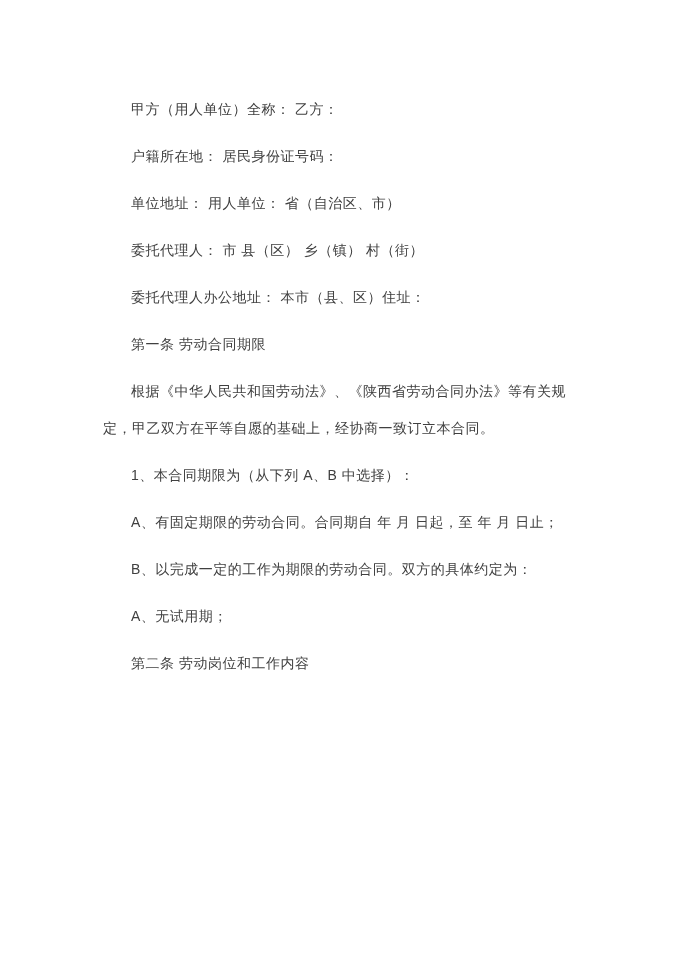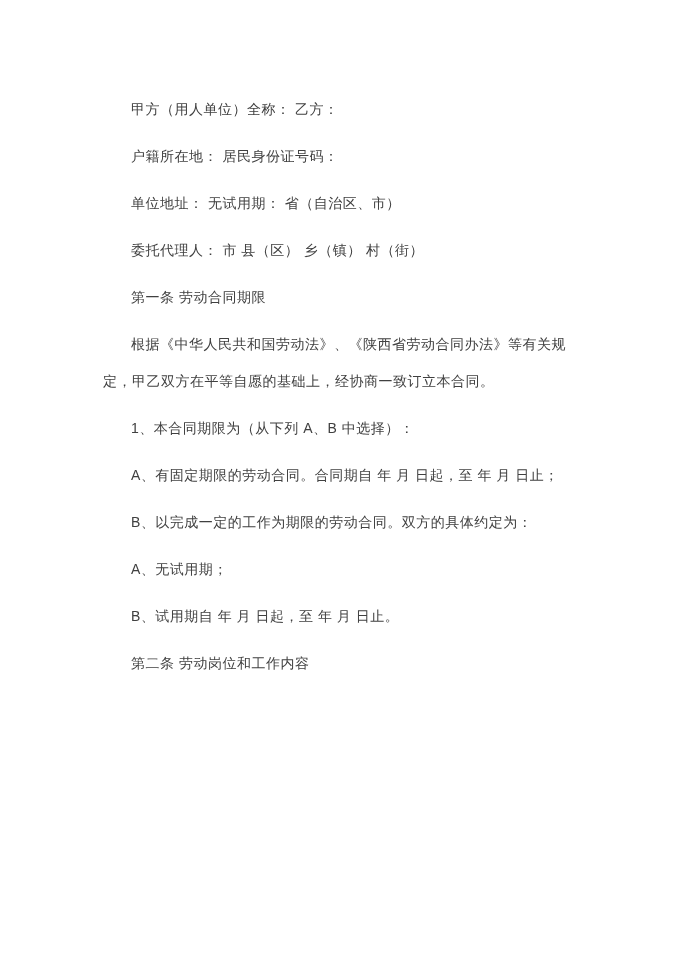--- a/index.html
+++ b/index.html
@@ -39,24 +39,24 @@
       word-break: break-all;
     }
   </style>
 </head>
 <body>
 
 <div class="page">
   <div class="doc">
     <p>甲方（用人单位）全称： 乙方：</p>
     <p>户籍所在地： 居民身份证号码：</p>
-    <p>单位地址： 无试用期： 省（自治区、市）</p>
+    <p>单位地址： 用人单位： 省（自治区、市）</p>
     <p>委托代理人： 市 县（区） 乡（镇） 村（街）</p>
+    <p>委托代理人办公地址： 本市（县、区）住址：</p>
     <p>第一条 劳动合同期限</p>
     <p>根据《中华人民共和国劳动法》、《陕西省劳动合同办法》等有关规定，甲乙双方在平等自愿的基础上，经协商一致订立本合同。</p>
     <p>1、本合同期限为（从下列 A、B 中选择）：</p>
     <p>A、有固定期限的劳动合同。合同期自 年 月 日起，至 年 月 日止；</p>
     <p>B、以完成一定的工作为期限的劳动合同。双方的具体约定为：</p>
     <p>A、无试用期；</p>
-    <p>B、试用期自 年 月 日起，至 年 月 日止。</p>
     <p>第二条 劳动岗位和工作内容</p>
   </div>
 </div>
 
 </body></html>

